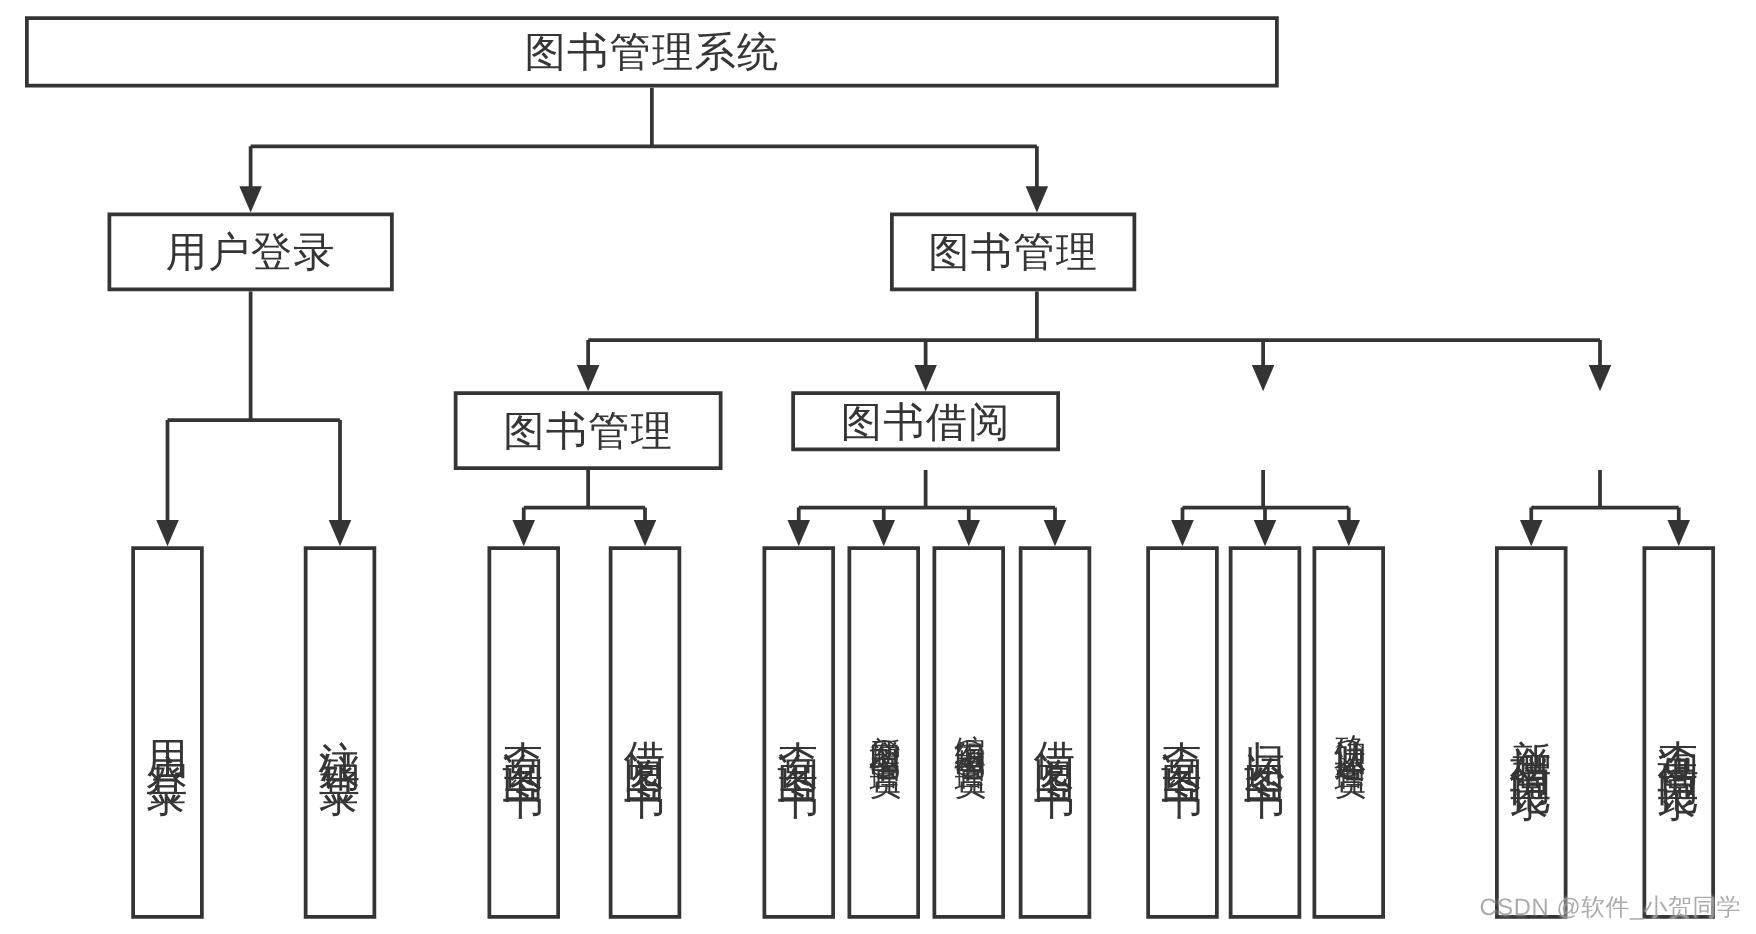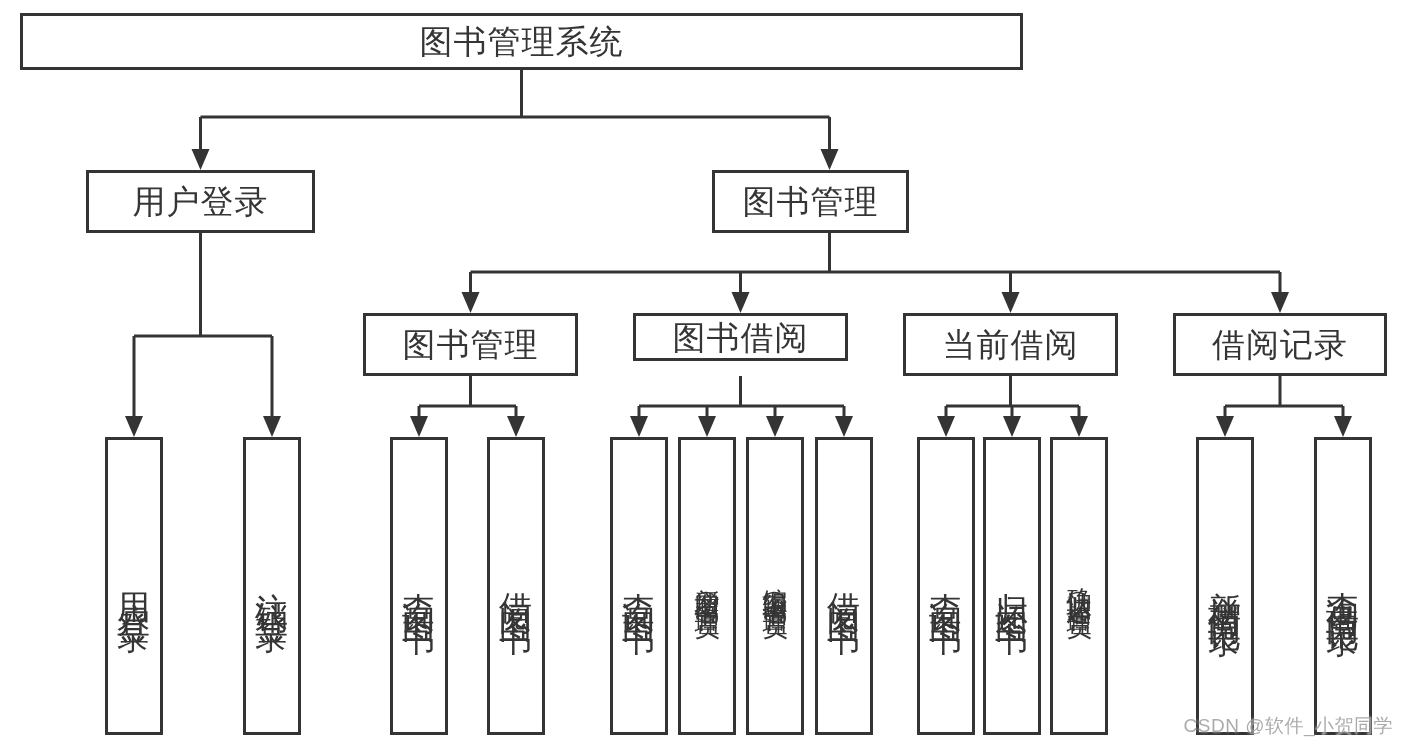--- a/index.html
+++ b/index.html
@@ -87,22 +87,20 @@
     </g>
   </svg>
 
   <div class="node h" style="left:20px;top:13px;width:1003px;height:57px;">图书管理系统</div>
 
   <div class="node h" style="left:86px;top:170px;width:229px;height:63px;">用户登录</div>
   <div class="node h" style="left:712px;top:170px;width:197px;height:63px;">图书管理</div>
 
   <div class="node h" style="left:363px;top:313px;width:215px;height:63px;">图书管理</div>
   <div class="node h" style="left:633px;top:313px;width:215px;height:48px;">图书借阅</div>
-  <div class="node h" style="left:903px;top:313px;width:215px;height:63px;">当前借阅</div>
-  <div class="node h" style="left:1173px;top:313px;width:214px;height:63px;">借阅记录</div>
 
   <div class="node v" style="left:105px;top:437px;width:58px;height:298px;">用户登录</div>
   <div class="node v" style="left:243px;top:437px;width:58px;height:298px;">注销登录</div>
 
   <div class="node v" style="left:390px;top:437px;width:58px;height:298px;">查询图书</div>
   <div class="node v" style="left:487px;top:437px;width:58px;height:298px;">借阅图书</div>
 
   <div class="node v" style="left:610px;top:437px;width:58px;height:298px;">查询图书</div>
   <div class="node v long" style="left:678px;top:437px;width:58px;height:298px;">新增图书（管理员）</div>
   <div class="node v long" style="left:746px;top:437px;width:58px;height:298px;">编辑图书（管理员）</div>

